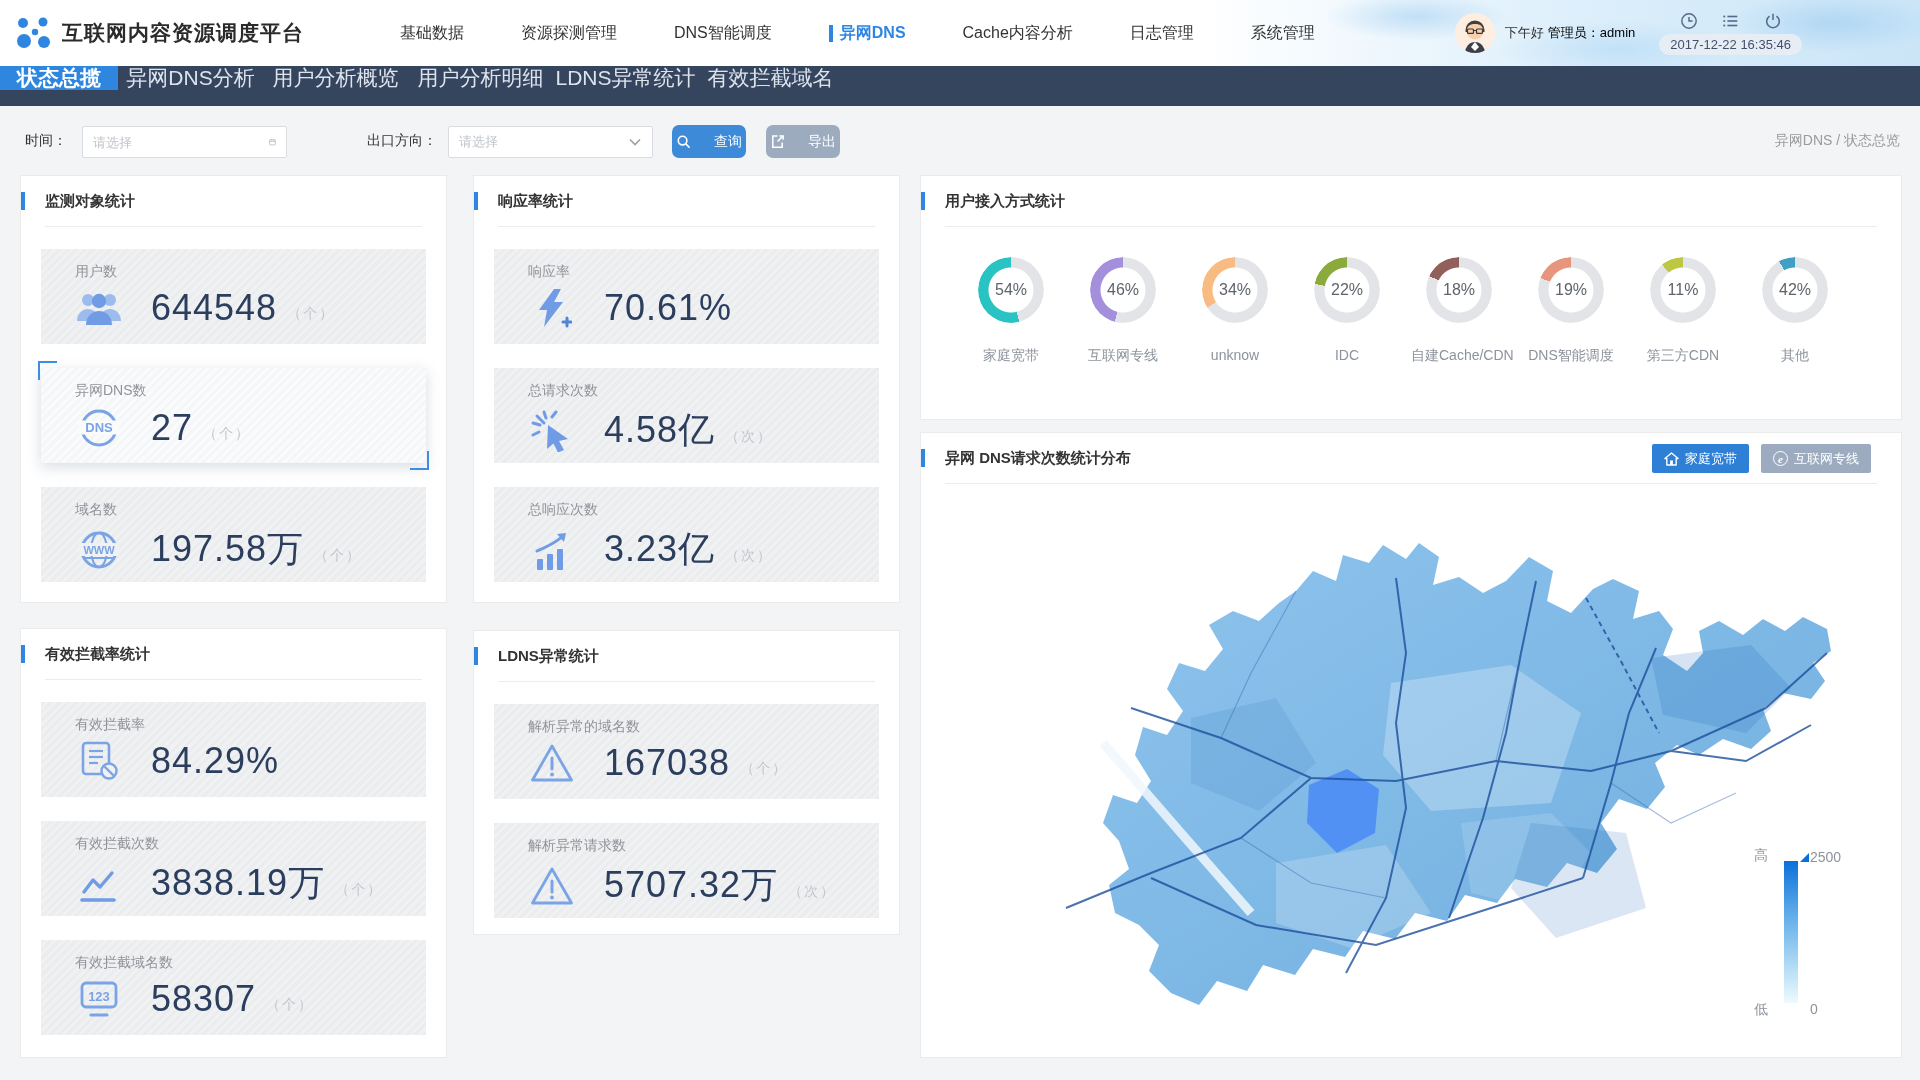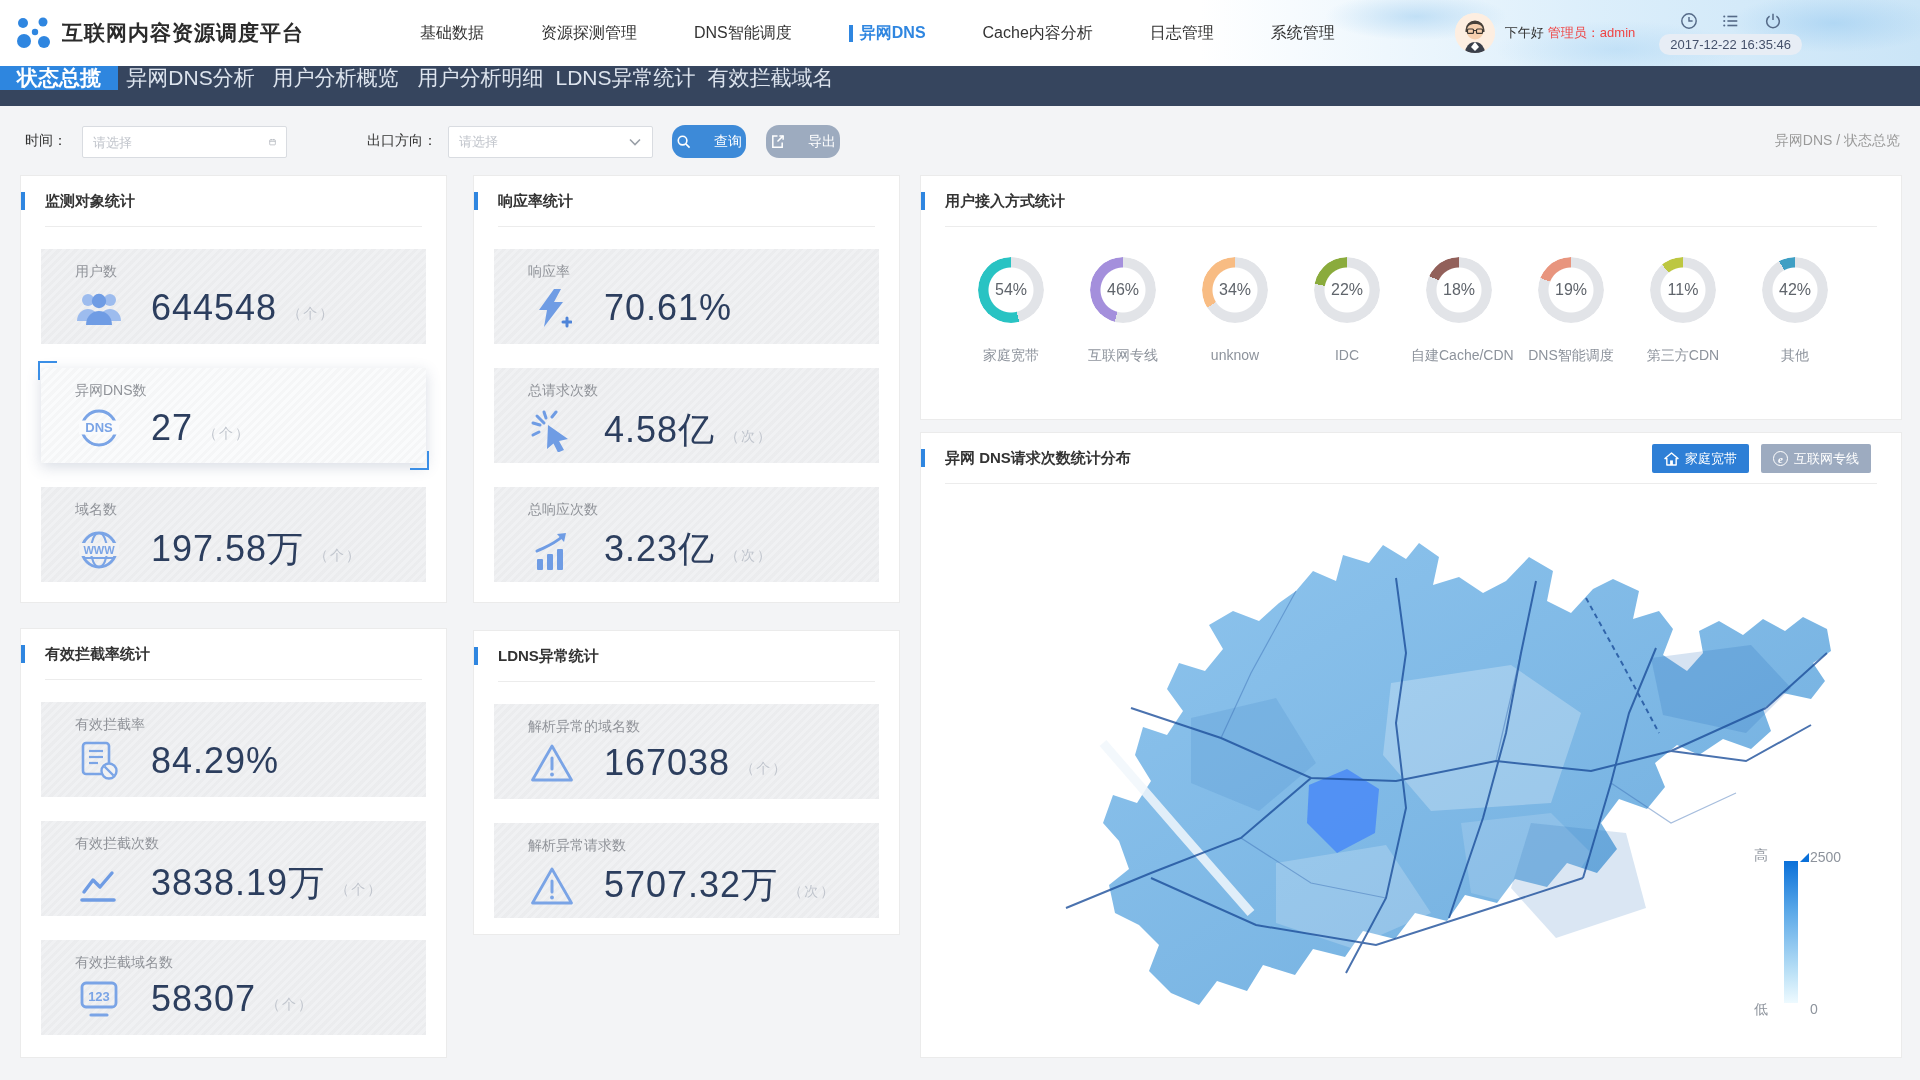--- a/index.html
+++ b/index.html
@@ -12,29 +12,29 @@
   .header { position:absolute; left:0; top:0; width:1920px; height:66px; background:#fff; z-index:5; }
   .hdr-pattern { position:absolute; right:0; top:0; width:720px; height:66px; pointer-events:none;
     background:
       radial-gradient(ellipse 130px 34px at 30% 25%, rgba(158,205,240,.55), transparent 70%),
       radial-gradient(ellipse 170px 40px at 58% 75%, rgba(170,212,243,.5), transparent 72%),
       radial-gradient(ellipse 150px 42px at 88% 35%, rgba(152,202,240,.55), transparent 70%),
       linear-gradient(90deg, rgba(255,255,255,0) 0%, rgba(213,235,250,.85) 55%, #cbe5f7 100%);
   }
   .brand { position:absolute; left:16px; top:0; height:66px; display:flex; align-items:center; gap:10px; }
   .app-title { font-size:21px; font-weight:bold; color:#2b2b2b; letter-spacing:1px; }
-  .top-nav { position:absolute; left:400px; top:0; height:66px; display:flex; align-items:center; gap:57px;margin-left:20px; }
+  .top-nav { position:absolute; left:400px; top:0; height:66px; display:flex; align-items:center; gap:57px; }
   .nav-item { font-size:16px; color:#333; display:flex; align-items:center; gap:7px; cursor:pointer; white-space:nowrap; }
   .nav-item.active { color:#2f86e0; font-weight:bold; }
   .nav-bar { width:4px; height:17px; background:#2f86e0; display:inline-block; }
   .user-area { position:absolute; right:118px; top:0; height:66px; display:flex; align-items:center; gap:10px; z-index:6; }
   .avatar { width:40px; height:40px; border-radius:50%; overflow:hidden; background:#fdeee1; flex:0 0 40px; }
   .greet-col { display:flex; flex-direction:row; gap:4px; margin-right:14px; }
   .greet { font-size:13px; color:#333; }
-  .role  { font-size:13px; color:#ef4444; }
+  .role  { font-size:13px; color:#000000; }
   .icons-col { display:flex; flex-direction:column; align-items:center; gap:4px; }
   .icons-row { display:flex; gap:24px; align-items:center; }
   .hdr-icon { width:18px; height:18px; display:inline-flex; cursor:pointer; }
   .time-pill { background:#e7edf5; border-radius:11px; padding:3px 11px; font-size:13px; color:#44506a; white-space:nowrap; }
   
   .tabbar { position:absolute; left:0; top:66px; width:1920px; height:40px; background:#36455e; display:flex; z-index:5; }
   .tab { min-width:145px; height:24px; display:flex; align-items:center; justify-content:center;
          color:#dde4ee; font-size:21px; cursor:pointer; }
   .tab.active { min-width:118px; background:#2e86df; color:#fff; font-weight:bold; }
   
@@ -44,21 +44,21 @@
   .dir-label { left:367px; }
   .time-input { position:absolute; left:82px; top:20px; width:205px; height:32px; background:#fff;
     border:1px solid #d9dce1; border-radius:2px; display:flex; align-items:center; padding:0 10px; }
   .time-input input { border:none; outline:none; flex:1; font-size:13px; color:#666; background:transparent;
     font-family:inherit; }
   .time-input input::placeholder { color:#c0c4cb; }
   .dir-select { position:absolute; left:448px; top:20px; width:205px; height:32px; background:#fff;
     border:1px solid #d9dce1; border-radius:2px; display:flex; align-items:center; justify-content:space-between;
     padding:0 10px; cursor:pointer; }
   .placeholder-txt { font-size:13px; color:#c0c4cb; }
-  .btn { position:absolute; top:19px; height:33px; border-radius:13px; border:none; color:#fff; font-size:14px;
+  .btn { position:absolute; top:19px; height:33px; border-radius:7px; border:none; color:#fff; font-size:14px;
     display:flex; align-items:center; justify-content:center; gap:23px; cursor:pointer; font-family:inherit; }
   .btn-query { left:672px; width:74px; background:#3d8ad8; }
   .btn-export { left:766px; width:74px; background:#9dabbf; }
   .breadcrumb { position:absolute; right:20px; top:26px; font-size:14px; color:#9a9a9a; }
   
   .card { position:absolute; background:#fff; border:1px solid #ebebeb; }
   .card-title { position:relative; height:50px; display:flex; align-items:center; padding-left:24px;
     font-size:15px; font-weight:bold; color:#333; }
   .card-title::before { content:''; position:absolute; left:0; top:16px; width:4px; height:18px; background:#2f86e0; }
   .card-divider { margin:0 24px; border-bottom:1px solid #ececec; }

